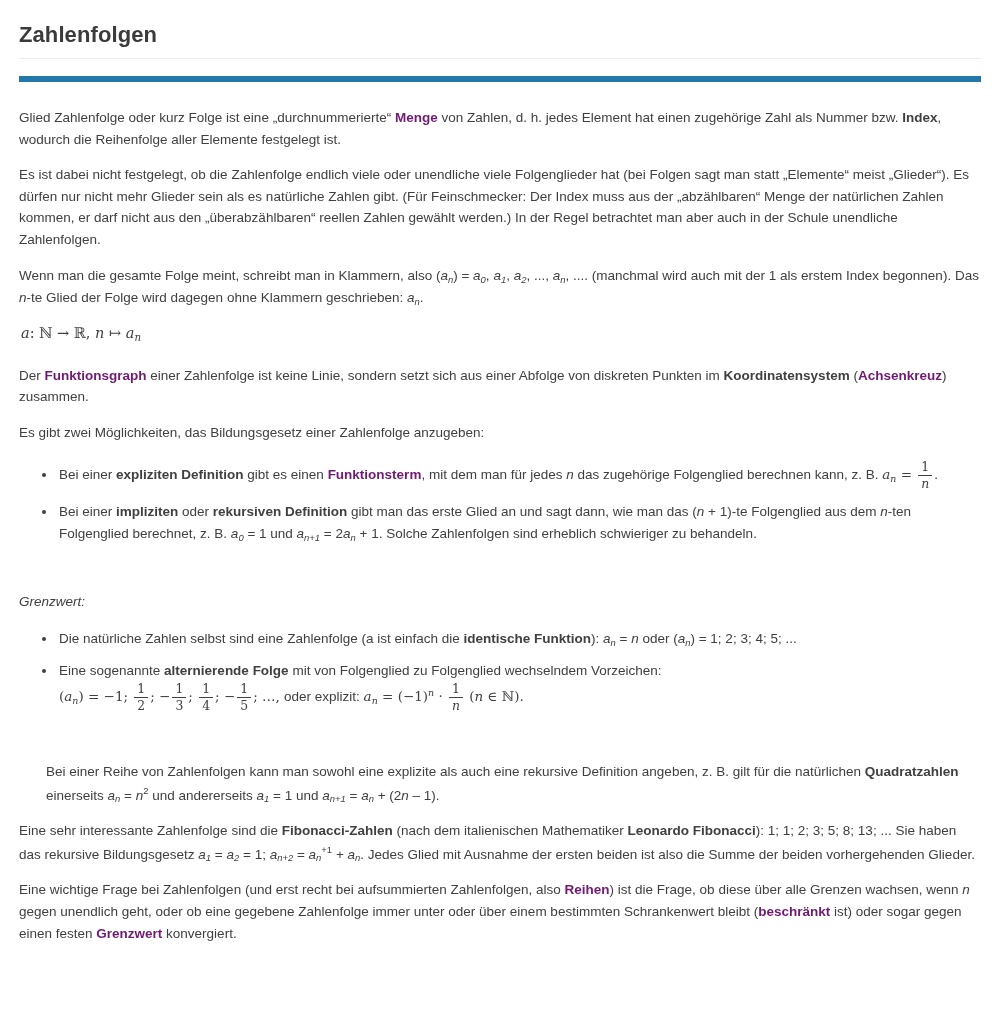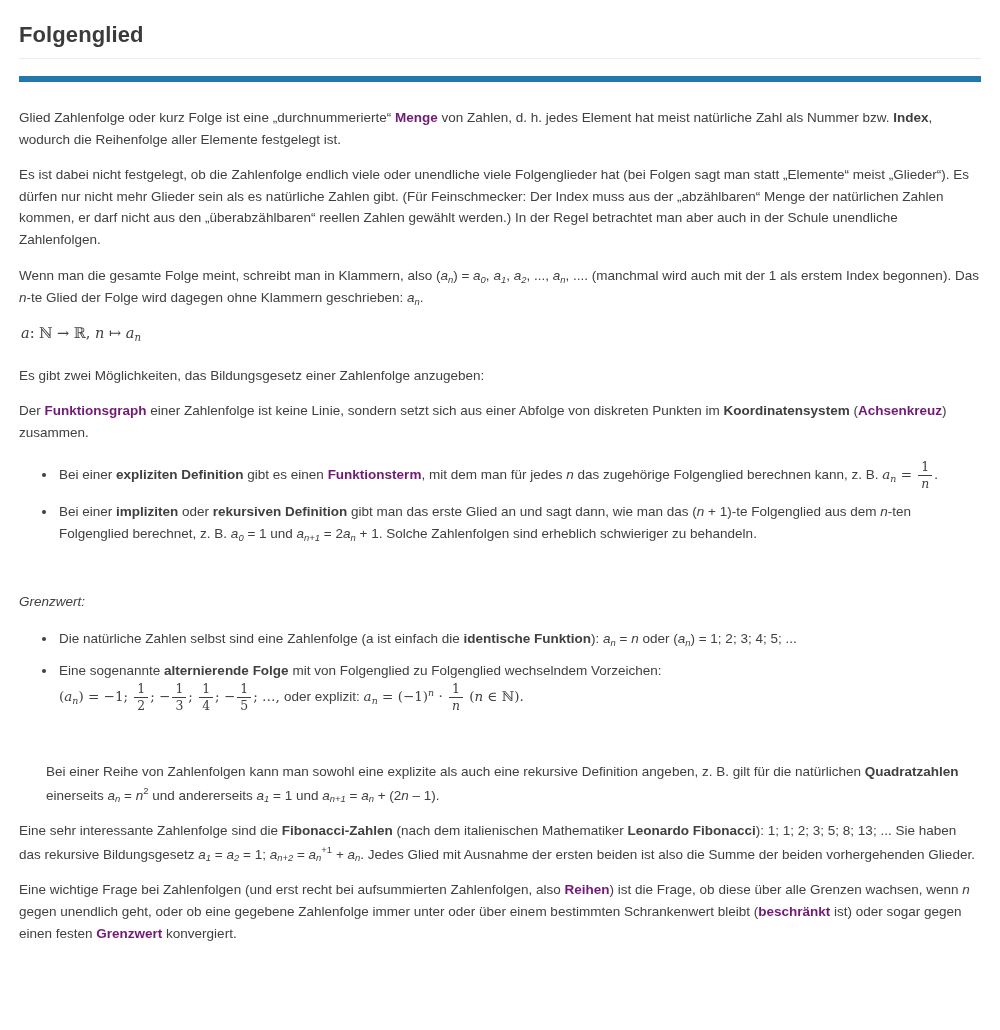--- a/index.html
+++ b/index.html
@@ -68,29 +68,29 @@
     margin: 0 2px;
   }
   .frac .num { border-bottom: 1px solid #404040; padding: 0 3px 1px 3px; }
   .frac .den { padding-top: 1px; }
   .frac .it  { font-style: italic; }
 </style>
 </head>
 <body style="color: rgb(64, 64, 64);">
 
 <div class="page">
-  <h1 class="title" style="color: rgb(59, 59, 59);">Folgenglied</h1>
+  <h1 class="title" style="color: rgb(59, 59, 59);">Zahlenfolgen</h1>
   <div class="accent-rule" style="background: rgb(34, 120, 169);"></div>
   <div>
-      <p class="para"><span class="sg-p">Glied Zahlenfolge oder kurz Folge ist eine „durchnummerierte“ </span><span class="sg-a">Menge</span><span class="sg-p"> von Zahlen, d. h. jedes Element hat meist natürliche Zahl als Nummer bzw. </span><span class="sg-b">Index</span><span class="sg-p">, wodurch die Reihenfolge aller Elemente festgelegt ist.</span></p>
+      <p class="para"><span class="sg-p">Glied Zahlenfolge oder kurz Folge ist eine „durchnummerierte“ </span><span class="sg-a">Menge</span><span class="sg-p"> von Zahlen, d. h. jedes Element hat einen zugehörige Zahl als Nummer bzw. </span><span class="sg-b">Index</span><span class="sg-p">, wodurch die Reihenfolge aller Elemente festgelegt ist.</span></p>
       <p class="para"><span class="sg-p">Es ist dabei nicht festgelegt, ob die Zahlenfolge endlich viele oder unendliche viele Folgenglieder hat (bei Folgen sagt man statt „Elemente“ meist „Glieder“). Es dürfen nur nicht mehr Glieder sein als es natürliche Zahlen gibt. (Für Feinschmecker: Der Index muss aus der „abzählbaren“ Menge der natürlichen Zahlen kommen, er darf nicht aus den „überabzählbaren“ reellen Zahlen gewählt werden.) In der Regel betrachtet man aber auch in der Schule unendliche Zahlenfolgen.</span></p>
       <p class="para"><span class="sg-p">Wenn man die gesamte Folge meint, schreibt man in Klammern, also (</span><span class="sg-i">a</span><span class="sg-sub">n</span><span class="sg-p">) = </span><span class="sg-i">a</span><span class="sg-sub">0</span><span class="sg-p">, </span><span class="sg-i">a</span><span class="sg-sub">1</span><span class="sg-p">, </span><span class="sg-i">a</span><span class="sg-sub">2</span><span class="sg-p">, ..., </span><span class="sg-i">a</span><span class="sg-sub">n</span><span class="sg-p">, .... (manchmal wird auch mit der 1 als erstem Index begonnen). Das </span><span class="sg-i">n</span><span class="sg-p">-te Glied der Folge wird dagegen ohne Klammern geschrieben: </span><span class="sg-i">a</span><span class="sg-sub">n</span><span class="sg-p">.</span></p>
       <p class="para math"><span class="sg-m">a</span><span class="sg-mr">: ℕ → ℝ,  </span><span class="sg-m">n</span><span class="sg-mr"> ↦ </span><span class="sg-m">a</span><span class="sg-msub">n</span></p>
+      <p class="para"><span class="sg-p">Der </span><span class="sg-a">Funktionsgraph</span><span class="sg-p"> einer Zahlenfolge ist keine Linie, sondern setzt sich aus einer Abfolge von diskreten Punkten im </span><span class="sg-b">Koordinatensystem</span><span class="sg-p"> (</span><span class="sg-a">Achsenkreuz</span><span class="sg-p">) zusammen.</span></p>
       <p class="para"><span class="sg-p">Es gibt zwei Möglichkeiten, das Bildungsgesetz einer Zahlenfolge anzugeben:</span></p>
-      <p class="para"><span class="sg-p">Der </span><span class="sg-a">Funktionsgraph</span><span class="sg-p"> einer Zahlenfolge ist keine Linie, sondern setzt sich aus einer Abfolge von diskreten Punkten im </span><span class="sg-b">Koordinatensystem</span><span class="sg-p"> (</span><span class="sg-a">Achsenkreuz</span><span class="sg-p">) zusammen.</span></p>
       <ul class="blist">
         <li><span class="sg-p">Bei einer </span><span class="sg-b">expliziten Definition</span><span class="sg-p"> gibt es einen </span><span class="sg-a">Funktionsterm</span><span class="sg-p">, mit dem man für jedes </span><span class="sg-i">n</span><span class="sg-p"> das zugehörige Folgenglied berechnen kann, z. B. </span><span class="sg-m">a</span><span class="sg-msub">n</span><span class="sg-mr"> = </span><span class="frac">
             <span class="num">1</span>
             <span class="den it">n</span>
           </span><span class="sg-p">.</span></li>
         <li><span class="sg-p">Bei einer </span><span class="sg-b">impliziten</span><span class="sg-p"> oder </span><span class="sg-b">rekursiven Definition</span><span class="sg-p"> gibt man das erste Glied an und sagt dann, wie man das (</span><span class="sg-i">n</span><span class="sg-p"> + 1)-te Folgenglied aus dem </span><span class="sg-i">n</span><span class="sg-p">-ten Folgenglied berechnet, z. B. </span><span class="sg-i">a</span><span class="sg-sub">0</span><span class="sg-p"> = 1 und  </span><span class="sg-i">a</span><span class="sg-sub">n+1</span><span class="sg-p"> = 2</span><span class="sg-i">a</span><span class="sg-sub">n</span><span class="sg-p"> + 1. Solche Zahlenfolgen sind erheblich schwieriger zu behandeln.</span></li>
       </ul>
       <p class="para v-beispiele"><span class="sg-i">Grenzwert:</span></p>
       <ul class="blist">
         <li><span class="sg-p">Die natürliche Zahlen selbst sind eine Zahlenfolge (a ist einfach die </span><span class="sg-b">identische Funktion</span><span class="sg-p">): </span><span class="sg-i">a</span><span class="sg-sub">n</span><span class="sg-p"> = </span><span class="sg-i">n</span><span class="sg-p"> oder (</span><span class="sg-i">a</span><span class="sg-sub">n</span><span class="sg-p">) = 1; 2; 3; 4; 5; ...</span></li>

